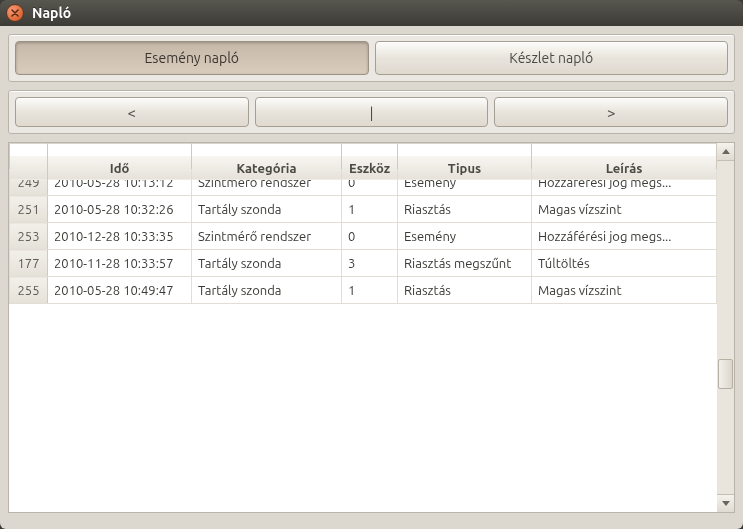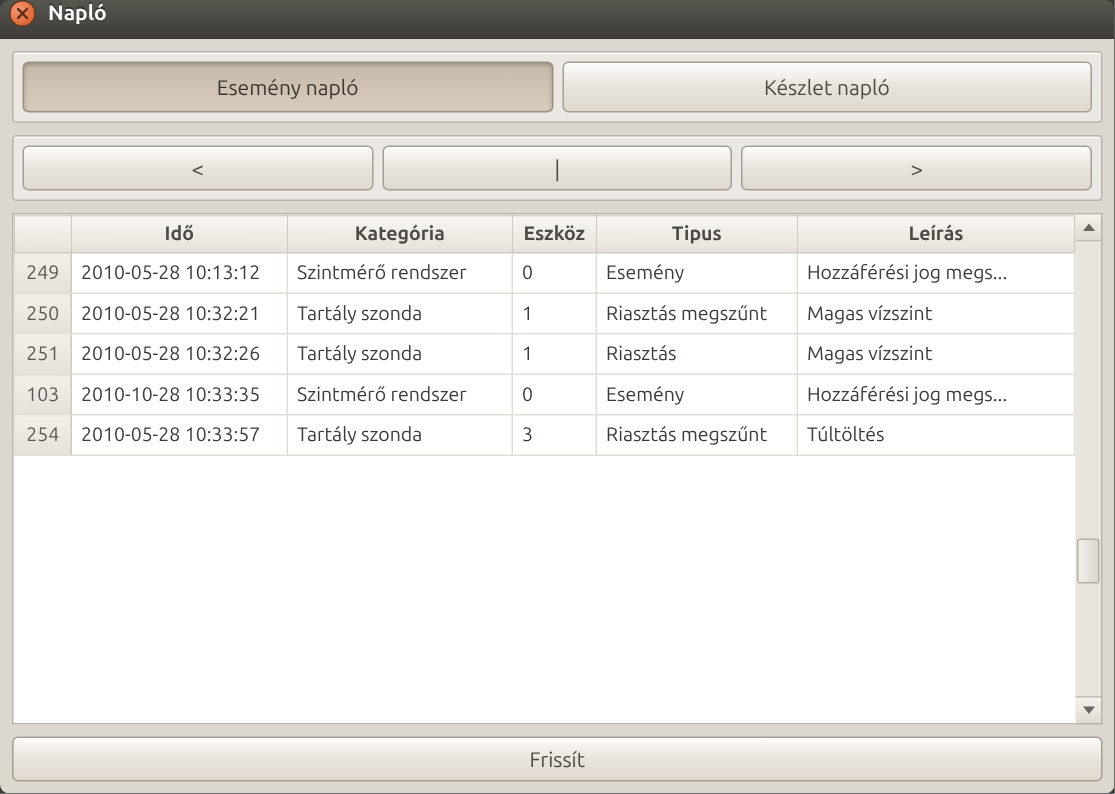--- a/index.html
+++ b/index.html
@@ -16,21 +16,21 @@
     background: #3c3b37;
     border-radius: 6px;
     overflow: hidden;
     display: flex;
     flex-direction: column;
   }
   .titlebar {
     height: 26px;
     background: linear-gradient(to bottom, #57564f 0%, #3c3b36 100%);
     display: flex;
-    align-items: flex-start;
+    align-items: center;
     padding: 0 6px;
     gap: 8px;
     border-top-left-radius: 6px;
     border-top-right-radius: 6px;
   }
   .close-btn {
     width: 18px; height: 18px;
     border-radius: 50%;
     background: radial-gradient(circle at 30% 30%, #f79674, #e26f3e 60%, #bd4f1f);
     border: 1px solid #5a3925;
@@ -112,21 +112,21 @@
   }
   thead th {
     background: linear-gradient(to bottom, #f8f6f2, #e6e2da);
     border: 1px solid #cfcabe;
     border-top: 1px solid #d9d4c9;
     padding: 5px 6px;
     font-weight: bold;
     text-align: center;
     color: #4b4a45;
     position: sticky;
-    top: 0;
+    top: 12px;
   }
   tbody td {
     border: 1px solid #e2ded6;
     padding: 6px 6px;
     white-space: nowrap;
     overflow: hidden;
     text-overflow: ellipsis;
     background: #ffffff;
     margin-left: 24px;
   }
@@ -238,65 +238,64 @@
           <tbody id="log-tbody">
               <tr>
                 <td class="rownum">249</td>
                 <td>2010-05-28 10:13:12</td>
                 <td>Szintmérő rendszer</td>
                 <td>0</td>
                 <td>Esemény</td>
                 <td>Hozzáférési jog megs...</td>
               </tr>
               <tr>
-                <td class="rownum">250</td>
-                <td>2010-05-28 10:32:21</td>
-                <td>Tartály szonda</td>
-                <td>1</td>
-                <td>Riasztás megszűnt</td>
-                <td>Magas vízszint</td>
-              </tr>
-              <tr>
                 <td class="rownum">251</td>
                 <td>2010-05-28 10:32:26</td>
                 <td>Tartály szonda</td>
                 <td>1</td>
                 <td>Riasztás</td>
                 <td>Magas vízszint</td>
               </tr>
               <tr>
-                <td class="rownum">103</td>
-                <td>2010-10-28 10:33:35</td>
+                <td class="rownum">253</td>
+                <td>2010-12-28 10:33:35</td>
                 <td>Szintmérő rendszer</td>
                 <td>0</td>
                 <td>Esemény</td>
                 <td>Hozzáférési jog megs...</td>
               </tr>
               <tr>
-                <td class="rownum">254</td>
-                <td>2010-05-28 10:33:57</td>
+                <td class="rownum">177</td>
+                <td>2010-11-28 10:33:57</td>
                 <td>Tartály szonda</td>
                 <td>3</td>
                 <td>Riasztás megszűnt</td>
                 <td>Túltöltés</td>
+              </tr>
+              <tr>
+                <td class="rownum">255</td>
+                <td>2010-05-28 10:49:47</td>
+                <td>Tartály szonda</td>
+                <td>1</td>
+                <td>Riasztás</td>
+                <td>Magas vízszint</td>
               </tr>
             </tbody>
         </table>
       </div>
       <div class="vscroll">
         <div class="arrow">
             <div class="tri-up"></div>
           </div>
         <div class="track">
           <div class="thumb"></div>
         </div>
         <div class="arrow down">
             <div class="tri-down"></div>
           </div>
       </div>
     </div>
 
     <div class="footer-row">
-      <div class="btn">Frissít</div>
     </div>
 
   </div>
 </div>
 
 </body></html>

